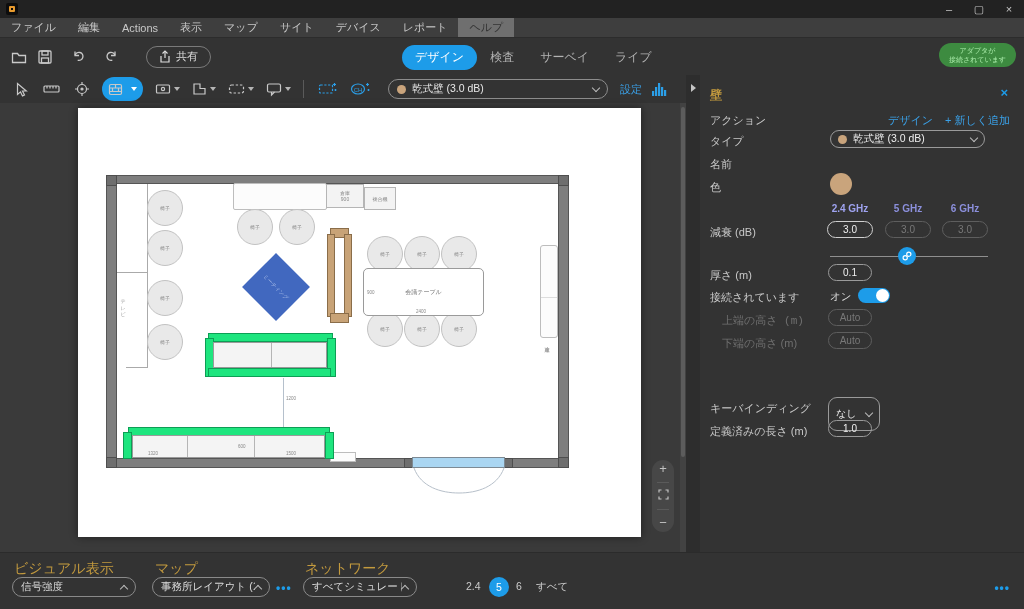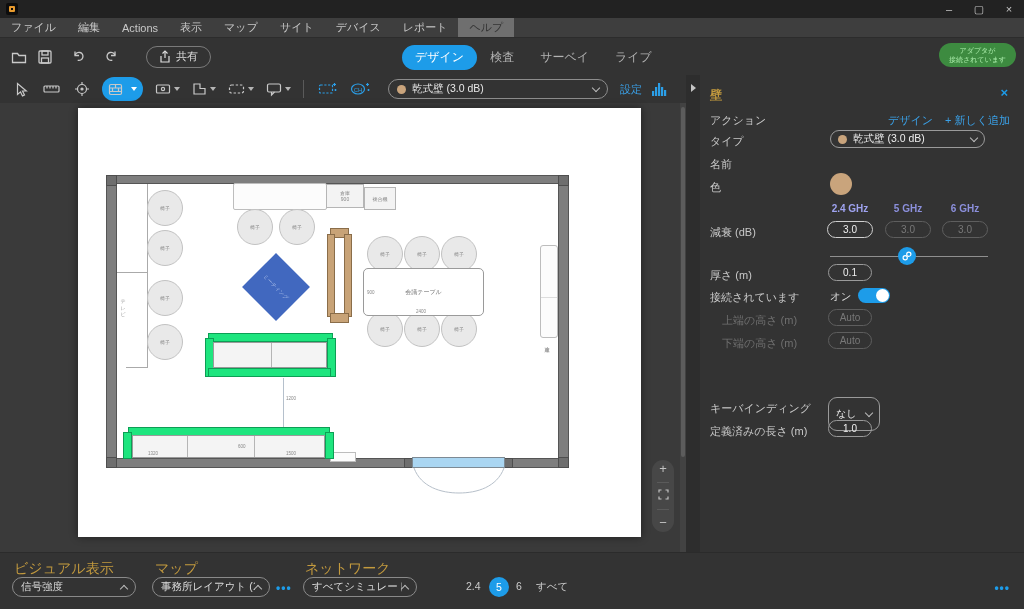--- a/index.html
+++ b/index.html
@@ -460,21 +460,21 @@
 
     <div class="plabel" style="top:193px;">厚さ (m)</div>
     <div class="ppill" style="left:128px; top:189px; width:44px;">0.1</div>
 
     <div class="plabel" style="top:215px;">接続されています</div>
     <div class="abs" style="left:130px; top:215px; font-size:10.5px; color:#ddd;">オン</div>
     <div id="toggle">
         <div class="knob"></div>
       </div>
 
-    <div class="plabel dim2" style="left:22px; top:238px;">上端の高さ (m)</div>
+    <div class="plabel dim2" style="left:22px; top:238px;font-family:Liberation Mono, monospace;">上端の高さ (m)</div>
     <div class="ppill dimp" style="left:128px; top:234px; width:44px;">Auto</div>
     <div class="plabel dim2" style="left:22px; top:261px;">下端の高さ (m)</div>
     <div class="ppill dimp" style="left:128px; top:257px; width:44px;">Auto</div>
 
     <div class="plabel" style="top:326px;">キーバインディング</div>
     <div class="pselect" style="left:128px; top:322px; width:52px; height:34px;">
       <span class="val" style="font-size:10px;">なし</span>
       <span class="chev down"></span>
     </div>
 

